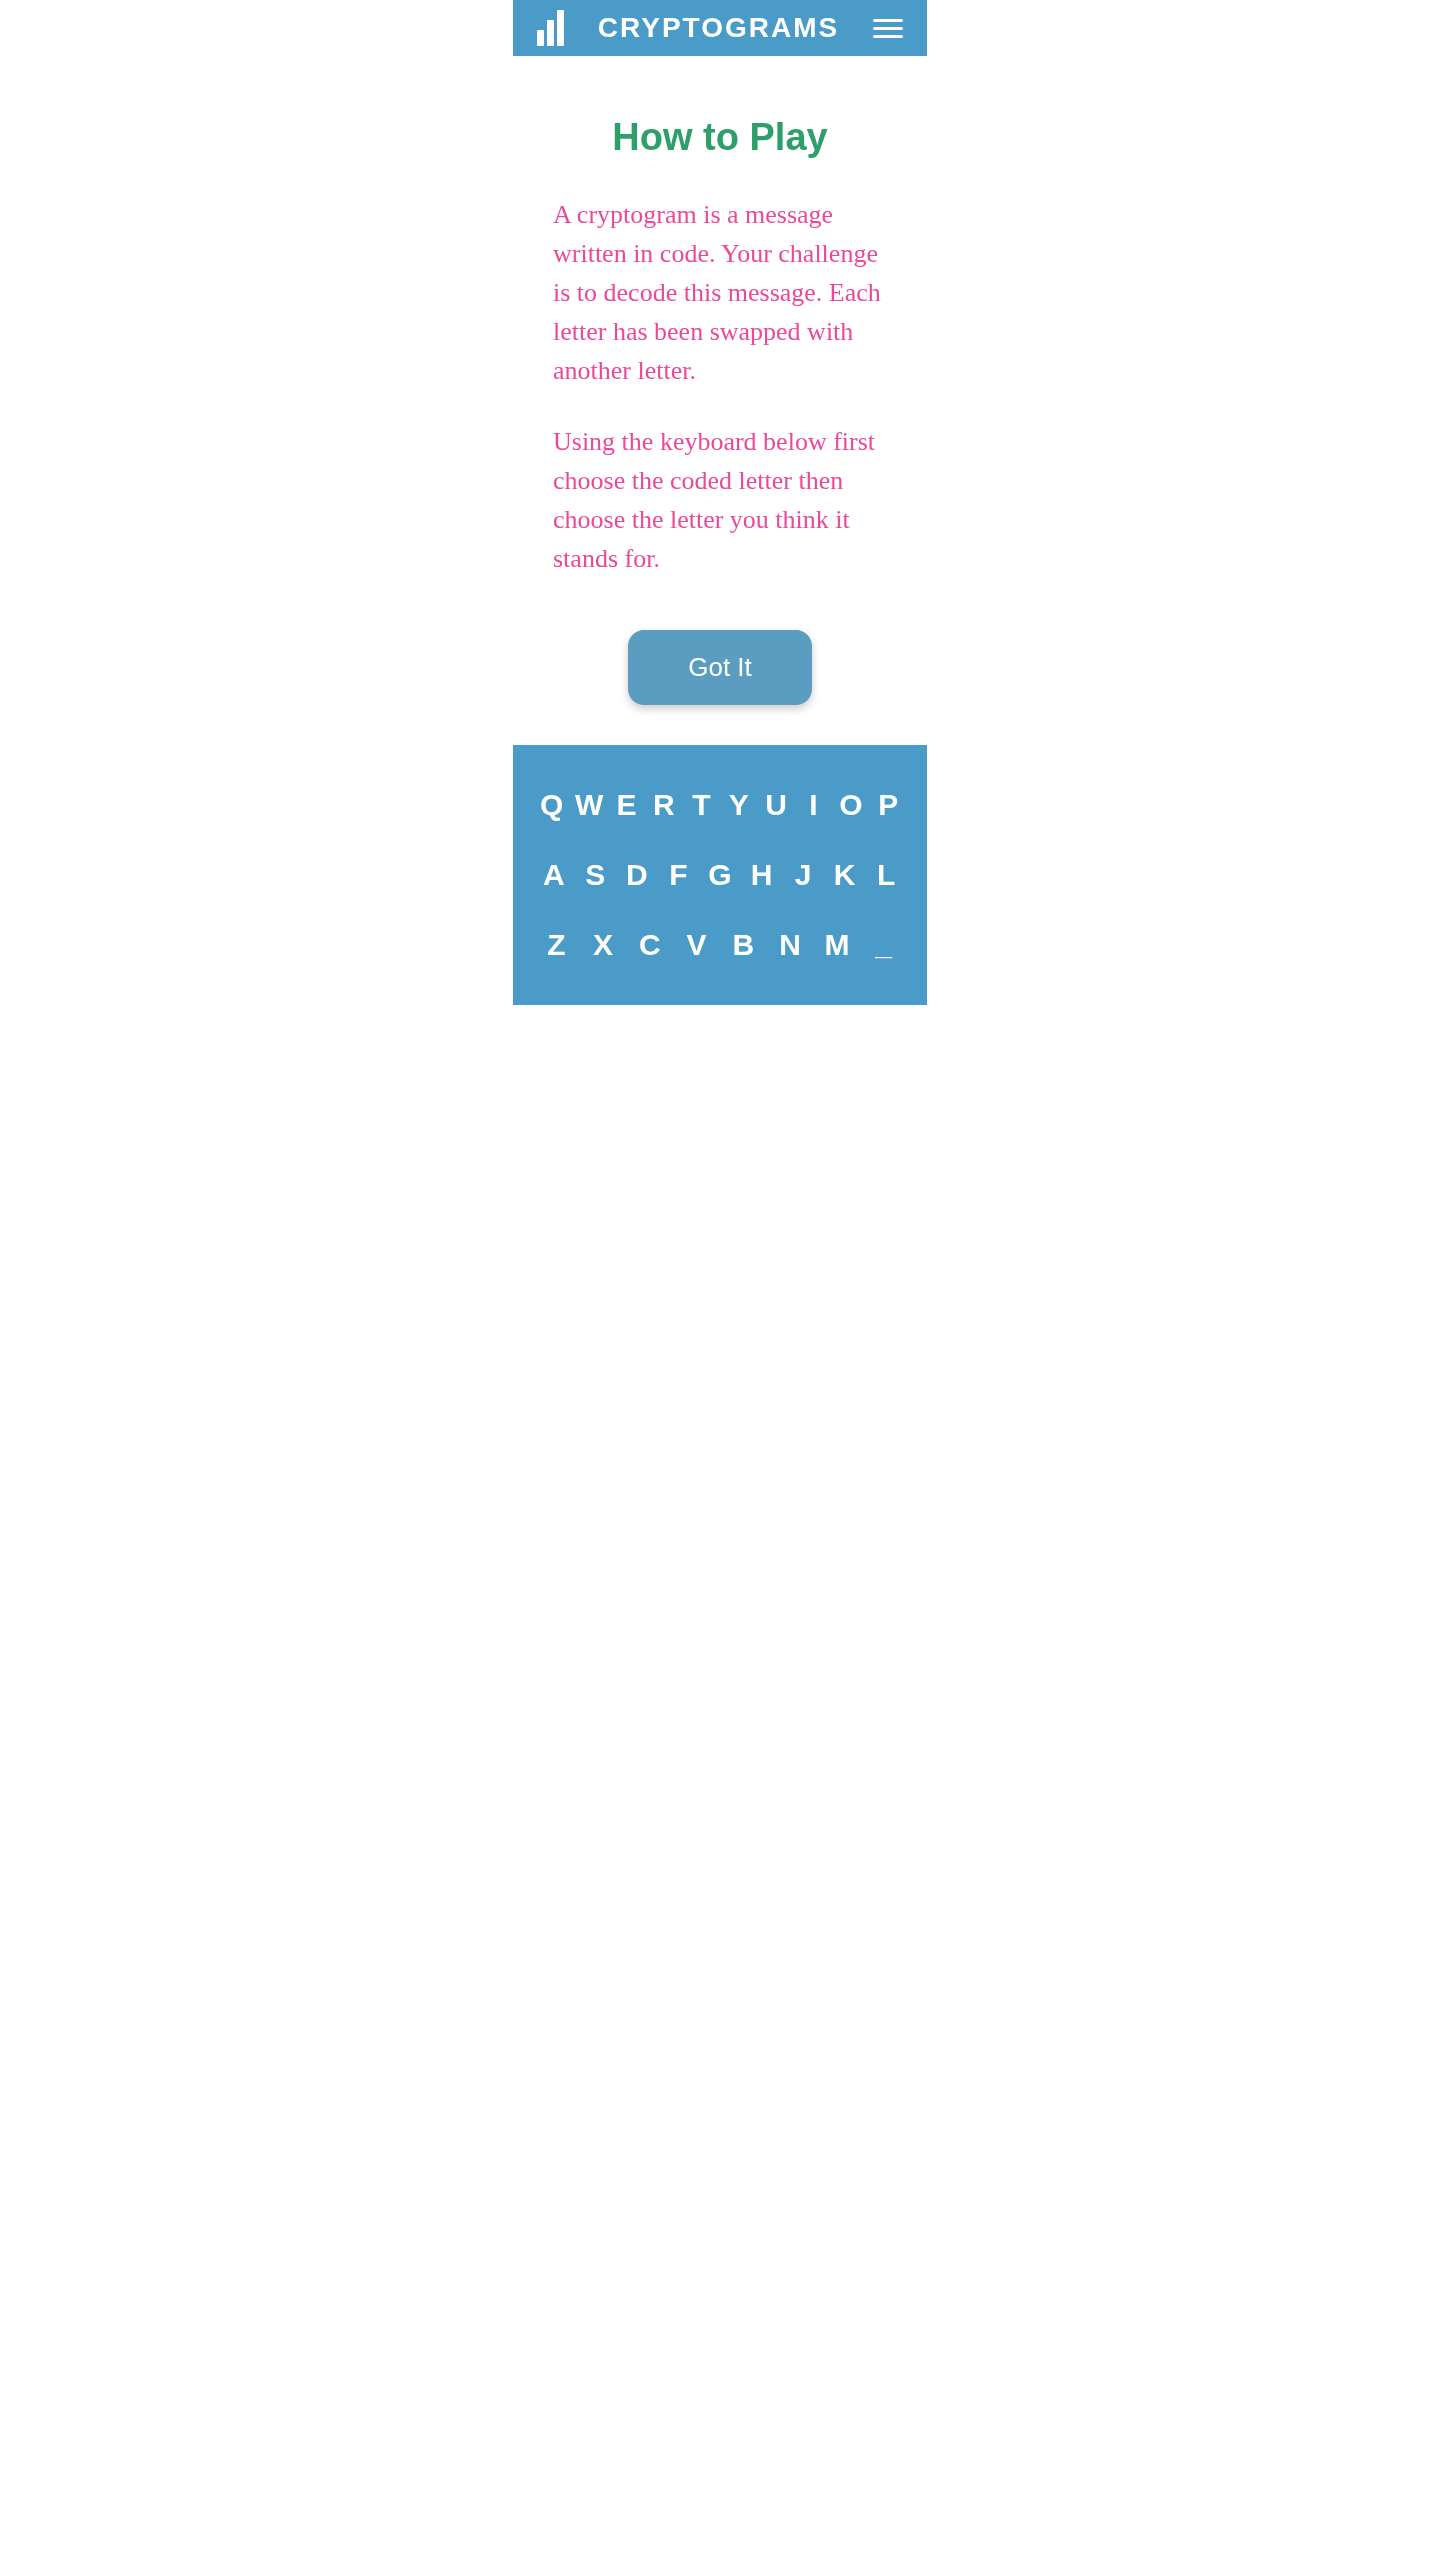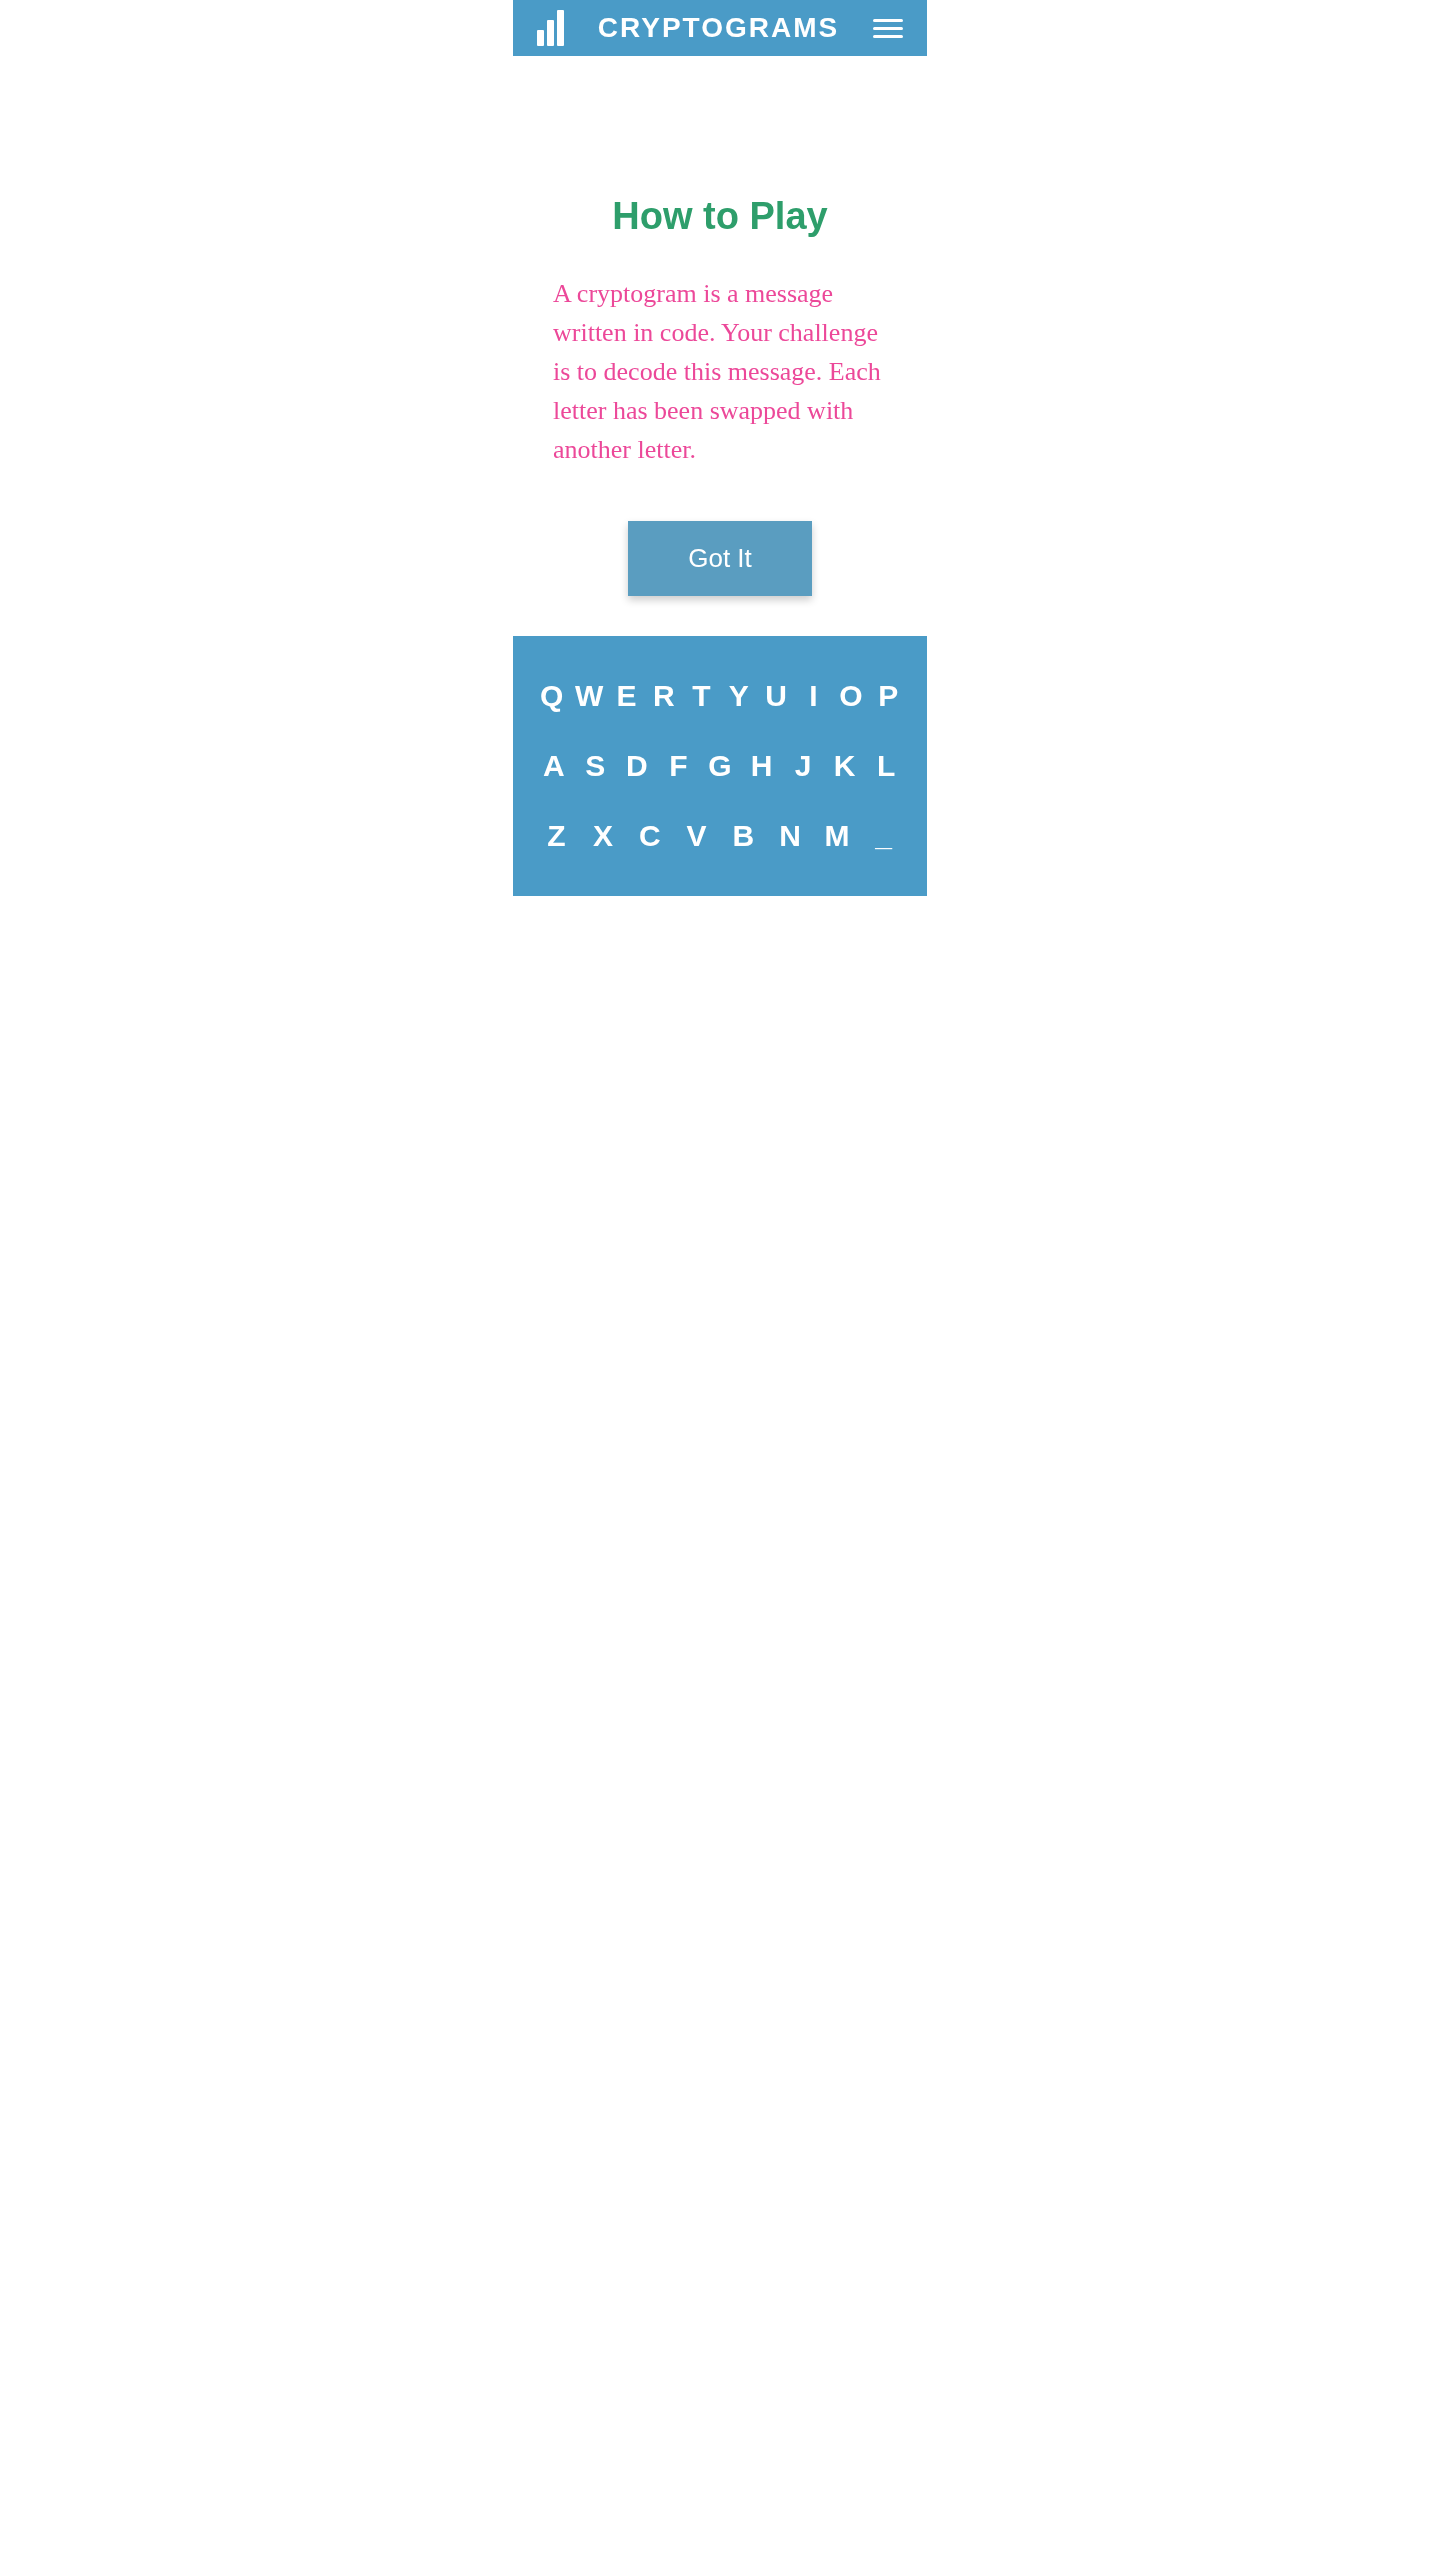--- a/index.html
+++ b/index.html
@@ -79,21 +79,21 @@
       line-height: 1.5;
       font-family: Liberation Serif, serif;
       margin-bottom: 32px;
       text-align: left;
     }
 
     .got-it-btn {
       background: #5a9dc0;
       color: white;
       border: none;
-      border-radius: 0;
+      border-radius: 16px;
       padding: 22px 60px;
       font-size: 26px;
       font-family: Arial, sans-serif;
       cursor: pointer;
       display: block;
       margin: 20px auto 0 auto;
       font-weight: 500;
       box-shadow: 0 4px 8px rgba(0,0,0,0.2);
     }
 
@@ -161,20 +161,21 @@
   <div class="hamburger-icon">
     <span></span>
     <span></span>
     <span></span>
   </div>
 </header>
 
 <main class="main-content">
   <h2 class="how-to-play-title">How to Play</h2>
   <p class="description-text">A cryptogram is a message written in code. Your challenge is to decode this message. Each letter has been swapped with another letter.</p>
+  <p class="description-text">Using the keyboard below first choose the coded letter then choose the letter you think it stands for.</p>
   <button class="got-it-btn">Got It</button>
 </main>
 
 <div class="keyboard-section">
   <div class="keyboard-row">
     <div class="key">Q</div>
     <div class="key">W</div>
     <div class="key">E</div>
     <div class="key">R</div>
     <div class="key">T</div>

